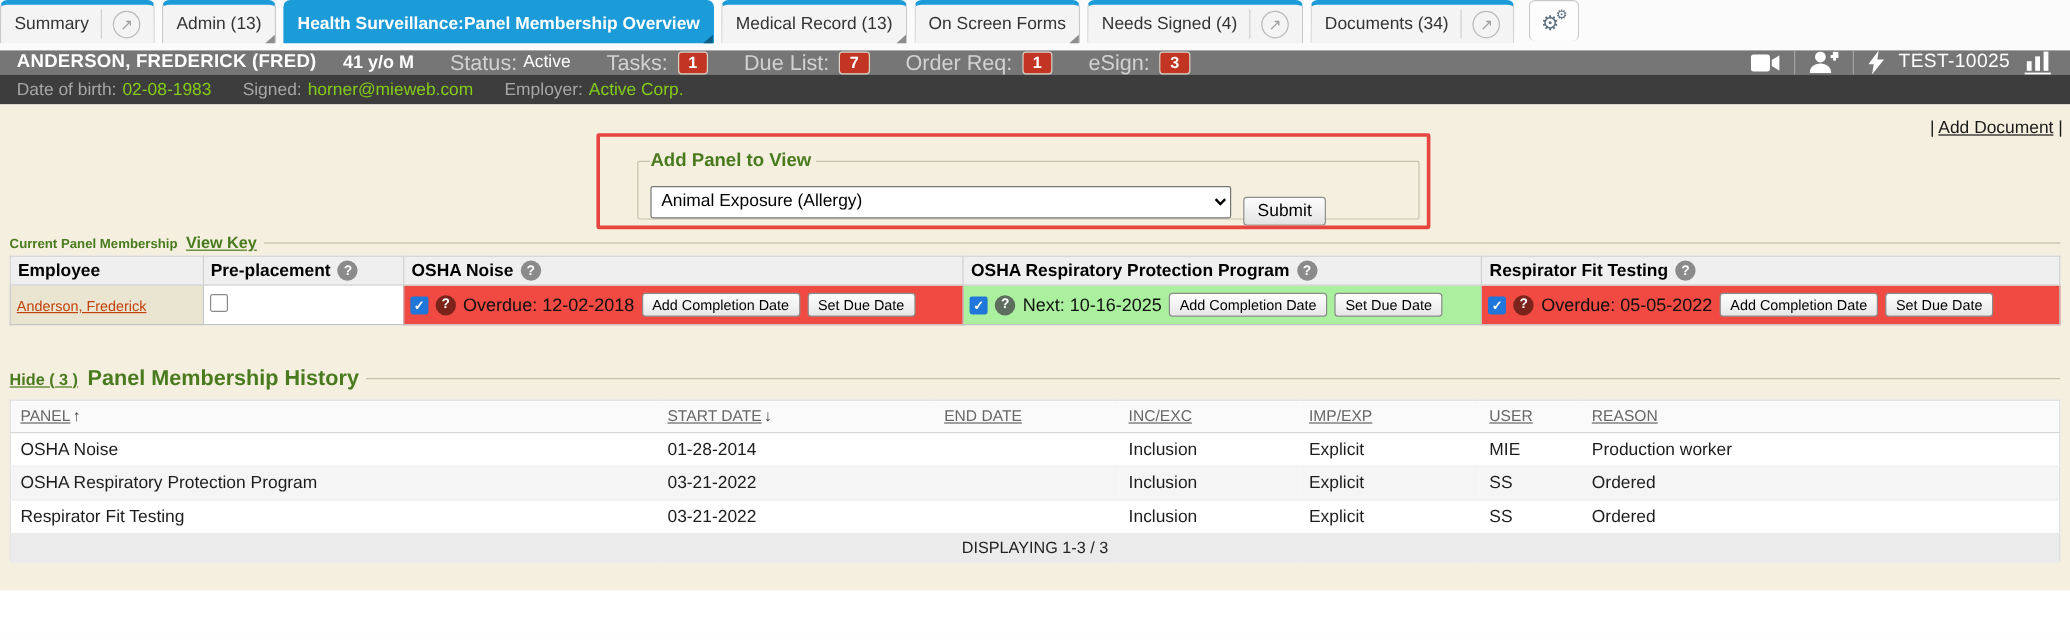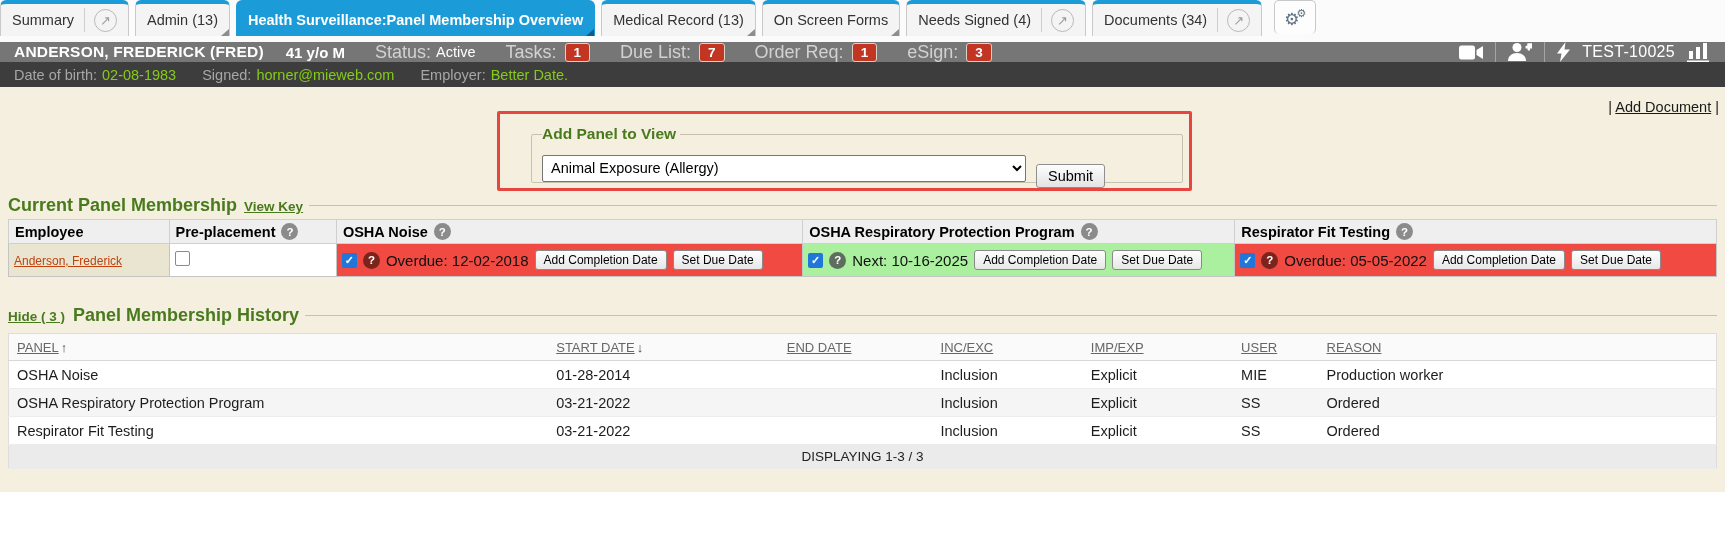--- a/index.html
+++ b/index.html
@@ -57,21 +57,21 @@
   fieldset.add-panel { position:absolute; left:531px; top:38px; width:652px; height:58px;
                    border:1px solid #c7c2ae; border-radius:2px; padding:4px 10px 6px; }
   fieldset.add-panel legend { color:#497a1e; font-weight:bold; font-size:15.5px; padding:0 4px 0 0; }
   .panel-row { display:flex; align-items:center; gap:10px; margin-top:1px; }
   select.panel-select { width:484px; height:27px; font-size:14.5px; font-family:"Liberation Sans",sans-serif;
                    border:1px solid #767676; border-radius:2px; background:#fff; padding:0 4px; }
   .submit-btn { font-size:14.5px; font-family:"Liberation Sans",sans-serif; padding:3px 11px;
                    border:1px solid #8f8f8f; border-radius:3px; background:linear-gradient(#fdfdfd,#e3e3e3); cursor:pointer;margin-top:16px; }
 
   .section-head { display:flex; align-items:baseline; margin:0 8px; }
-  .section-title { color:#497a1e; font-weight:bold; font-size:18px; }
+  .section-title { color:#497a1e; font-weight:bold; font-size:11px; }
   .big-title { font-size:18px; }
   .green-link { color:#497a1e; font-weight:bold; text-decoration:underline; font-size:13.5px; cursor:pointer; }
   .head-rule { flex:1; border-top:1px solid #c7c2ae; align-self:center; margin-left:6px; }
 
   .cpm-section { position:absolute; top:108px; left:0; right:0; }
   table.cpm { width:calc(100% - 16px); margin:3px 8px 0; border-collapse:collapse; background:#fff; }
   table.cpm th { background:#efefef; border:1px solid #cfcfcf; font-size:14.5px; text-align:left;
                  padding:3px 6px; height:24px; }
   table.cpm td { border:1px solid #c4c4c4; font-size:14px; padding:2px 5px; height:33px; }
   .th-inner { display:flex; align-items:center; gap:6px; }
@@ -212,21 +212,21 @@
   </span>
 </div>
 
 <div class="demo">
   <div class="demo-row">
     <span class="dlabel">Date of birth:</span>
     <span class="dval">02-08-1983</span>
     <span class="dlabel dgap">Signed:</span>
     <span class="dval">horner@mieweb.com</span>
     <span class="dlabel dgap">Employer:</span>
-    <span class="dval">Better Date.</span>
+    <span class="dval">Active Corp.</span>
   </div>
 </div>
 
 <div class="content">
 
   <div class="add-doc">
     <span>| </span><a>Add Document</a><span> |</span>
   </div>
 
   <fieldset class="add-panel">

